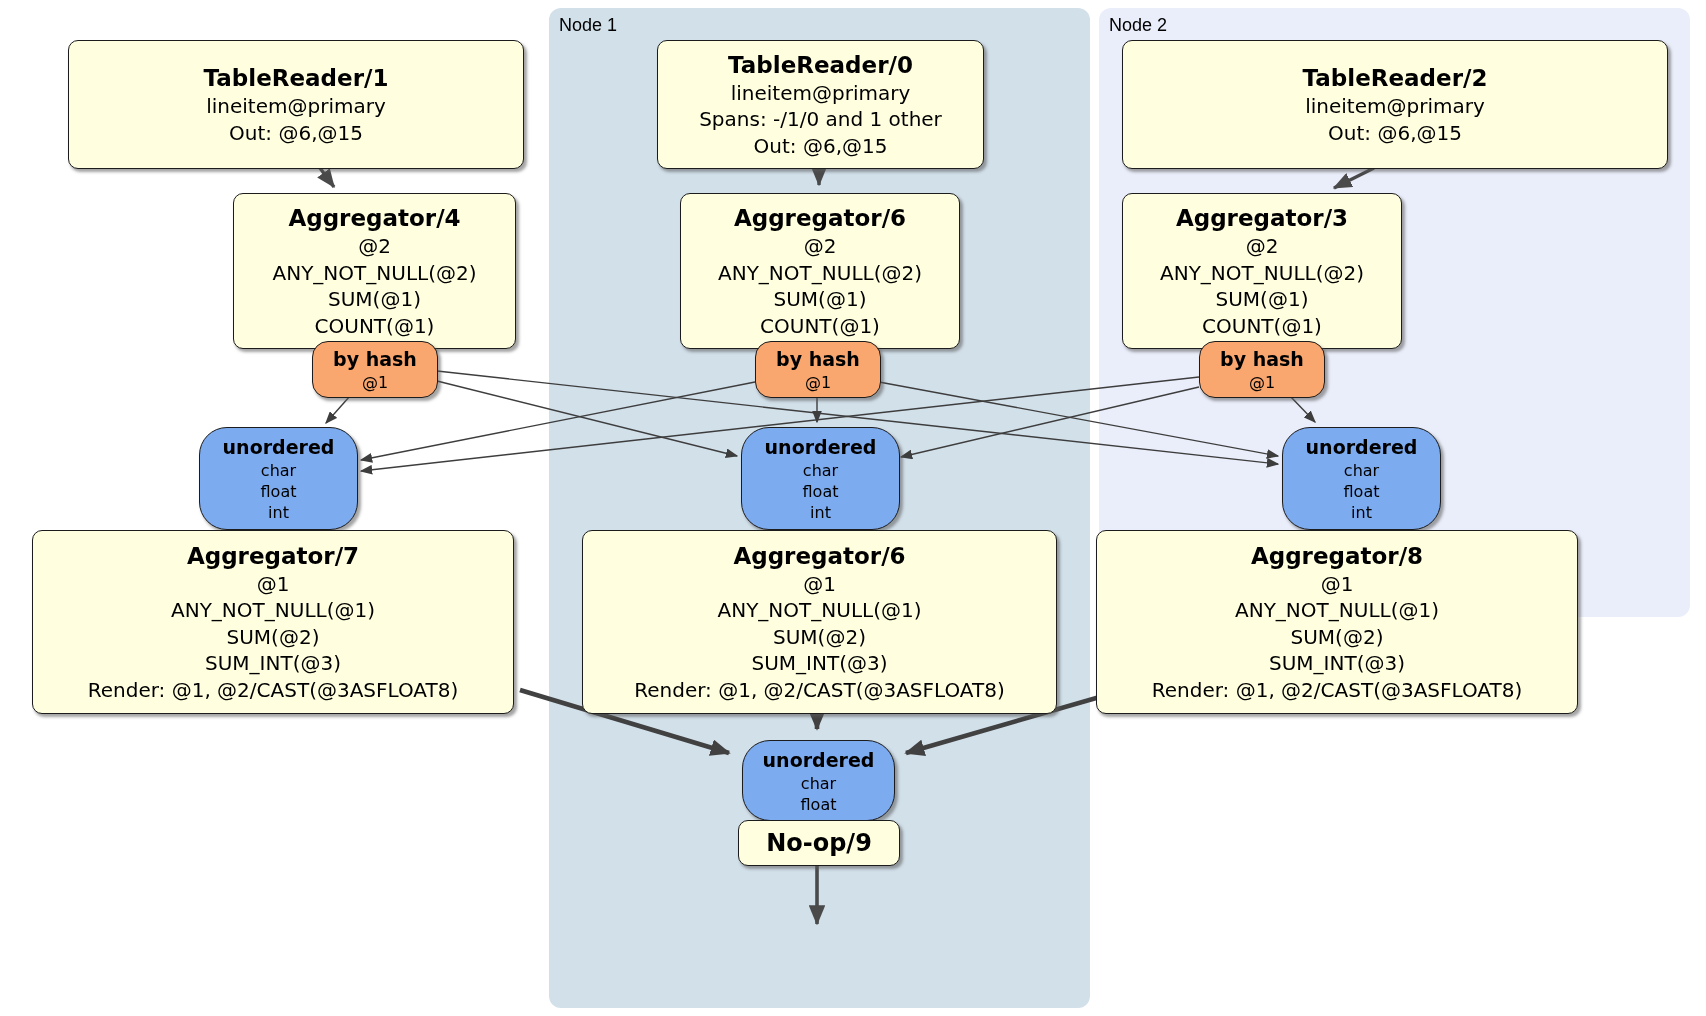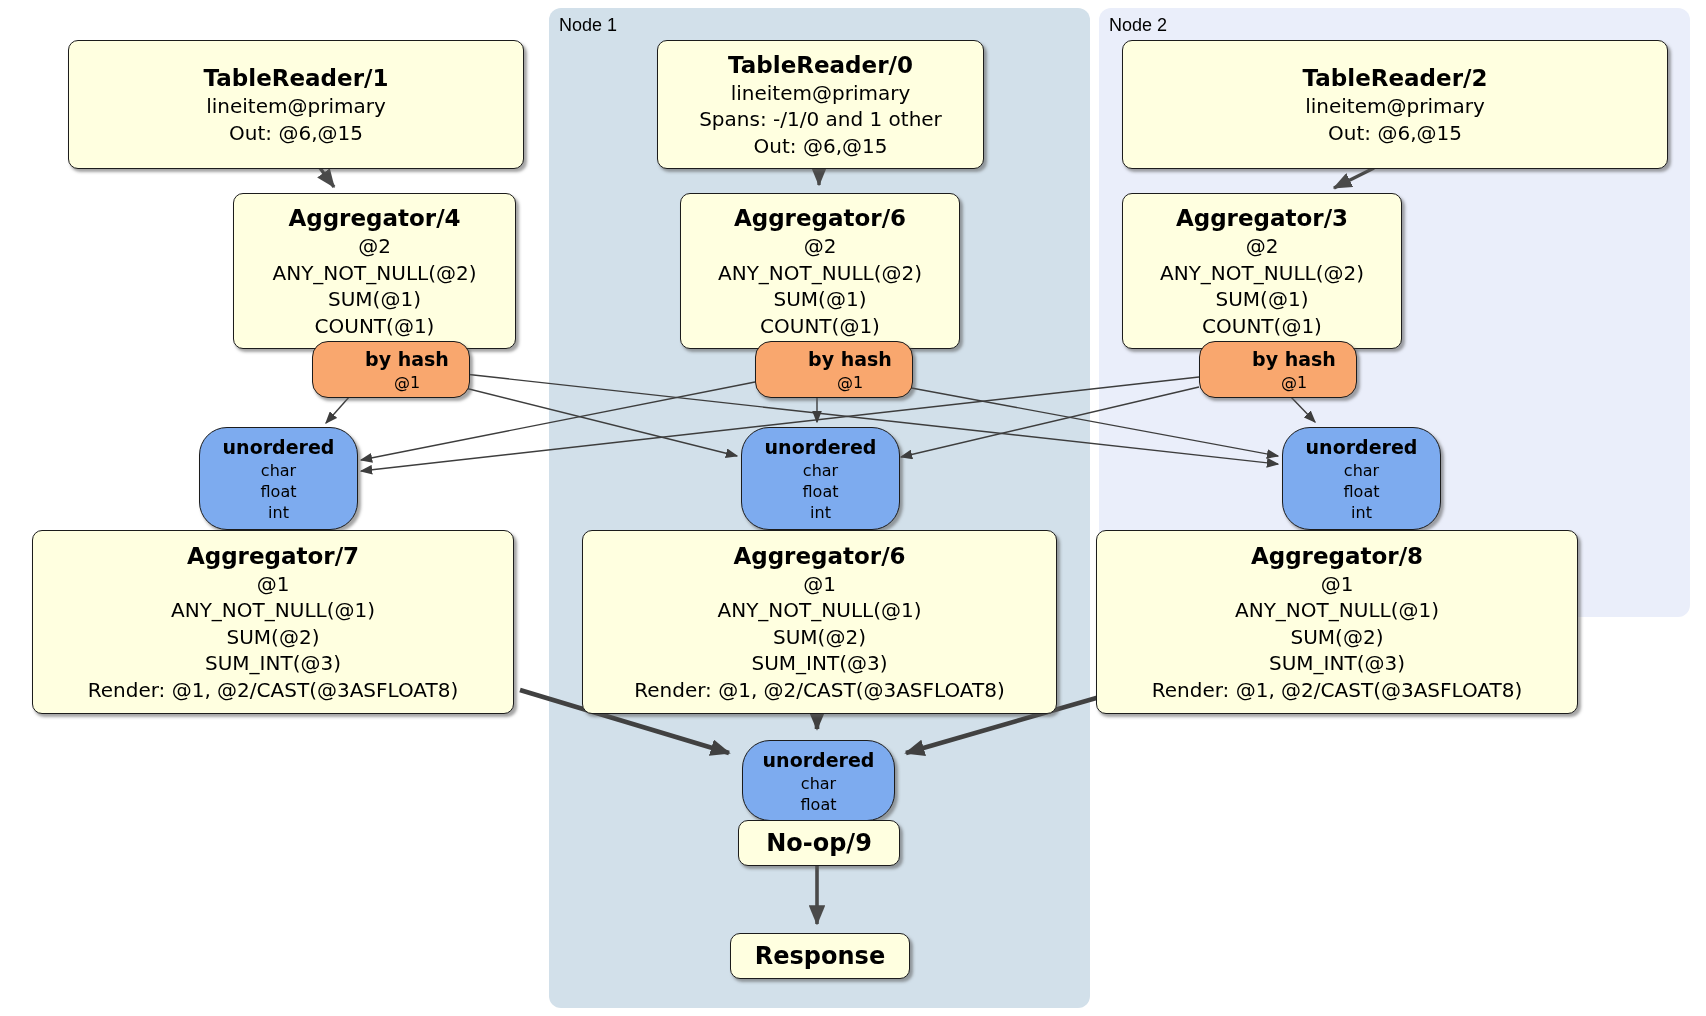--- a/index.html
+++ b/index.html
@@ -7,21 +7,21 @@
           font-family:"DejaVu Sans",sans-serif;}
   .panel{position:absolute;border-radius:12px;}
   .panel-label{position:absolute;left:10px;top:7px;font-family:"Liberation Sans",sans-serif;
                font-size:18px;color:#000;}
   .edges{position:absolute;left:0;top:0;z-index:2;}
   .nbox{position:absolute;z-index:3;display:flex;flex-direction:column;justify-content:center;
         align-items:center;text-align:center;background:#ffffe0;border:1.6px solid #1c1c1c;
         border-radius:10px;box-shadow:2.5px 3px 3px rgba(90,90,90,0.55);color:#000;}
   .nbox .t{font-size:23px;font-weight:bold;line-height:30px;white-space:nowrap;}
   .nbox .l{font-size:20px;line-height:26.5px;white-space:nowrap;}
-  .hashbox{background:#f9a76e;border-radius:16px;padding-left:32px;}
+  .hashbox{background:#f9a76e;border-radius:16px;}
   .hashbox .t{font-size:19px;line-height:25px;}
   .hashbox .l{font-size:16px;line-height:21px;}
   .unbox{background:#7dabef;border-radius:28px;}
   .unbox .t{font-size:19px;line-height:26px;}
   .unbox .l{font-size:16px;line-height:21px;}
   .endbox .t{font-size:24px;line-height:30px;}
 </style>
 </head>
 <body>
 
@@ -166,17 +166,14 @@
 
   <div class="nbox unbox" style="left:742px;top:740px;width:151px;height:79px;">
     <div class="t">unordered</div>
     <div class="l">char</div>
     <div class="l">float</div>
   </div>
 
   <div class="nbox endbox" style="left:738px;top:820px;width:160px;height:44px;">
     <div class="t">No-op/9</div>
   </div>
-  <div class="nbox endbox" style="left:730px;top:933px;width:178px;height:44px;">
-    <div class="t">Response</div>
-  </div>
 
 </div>
 
 </body></html>

